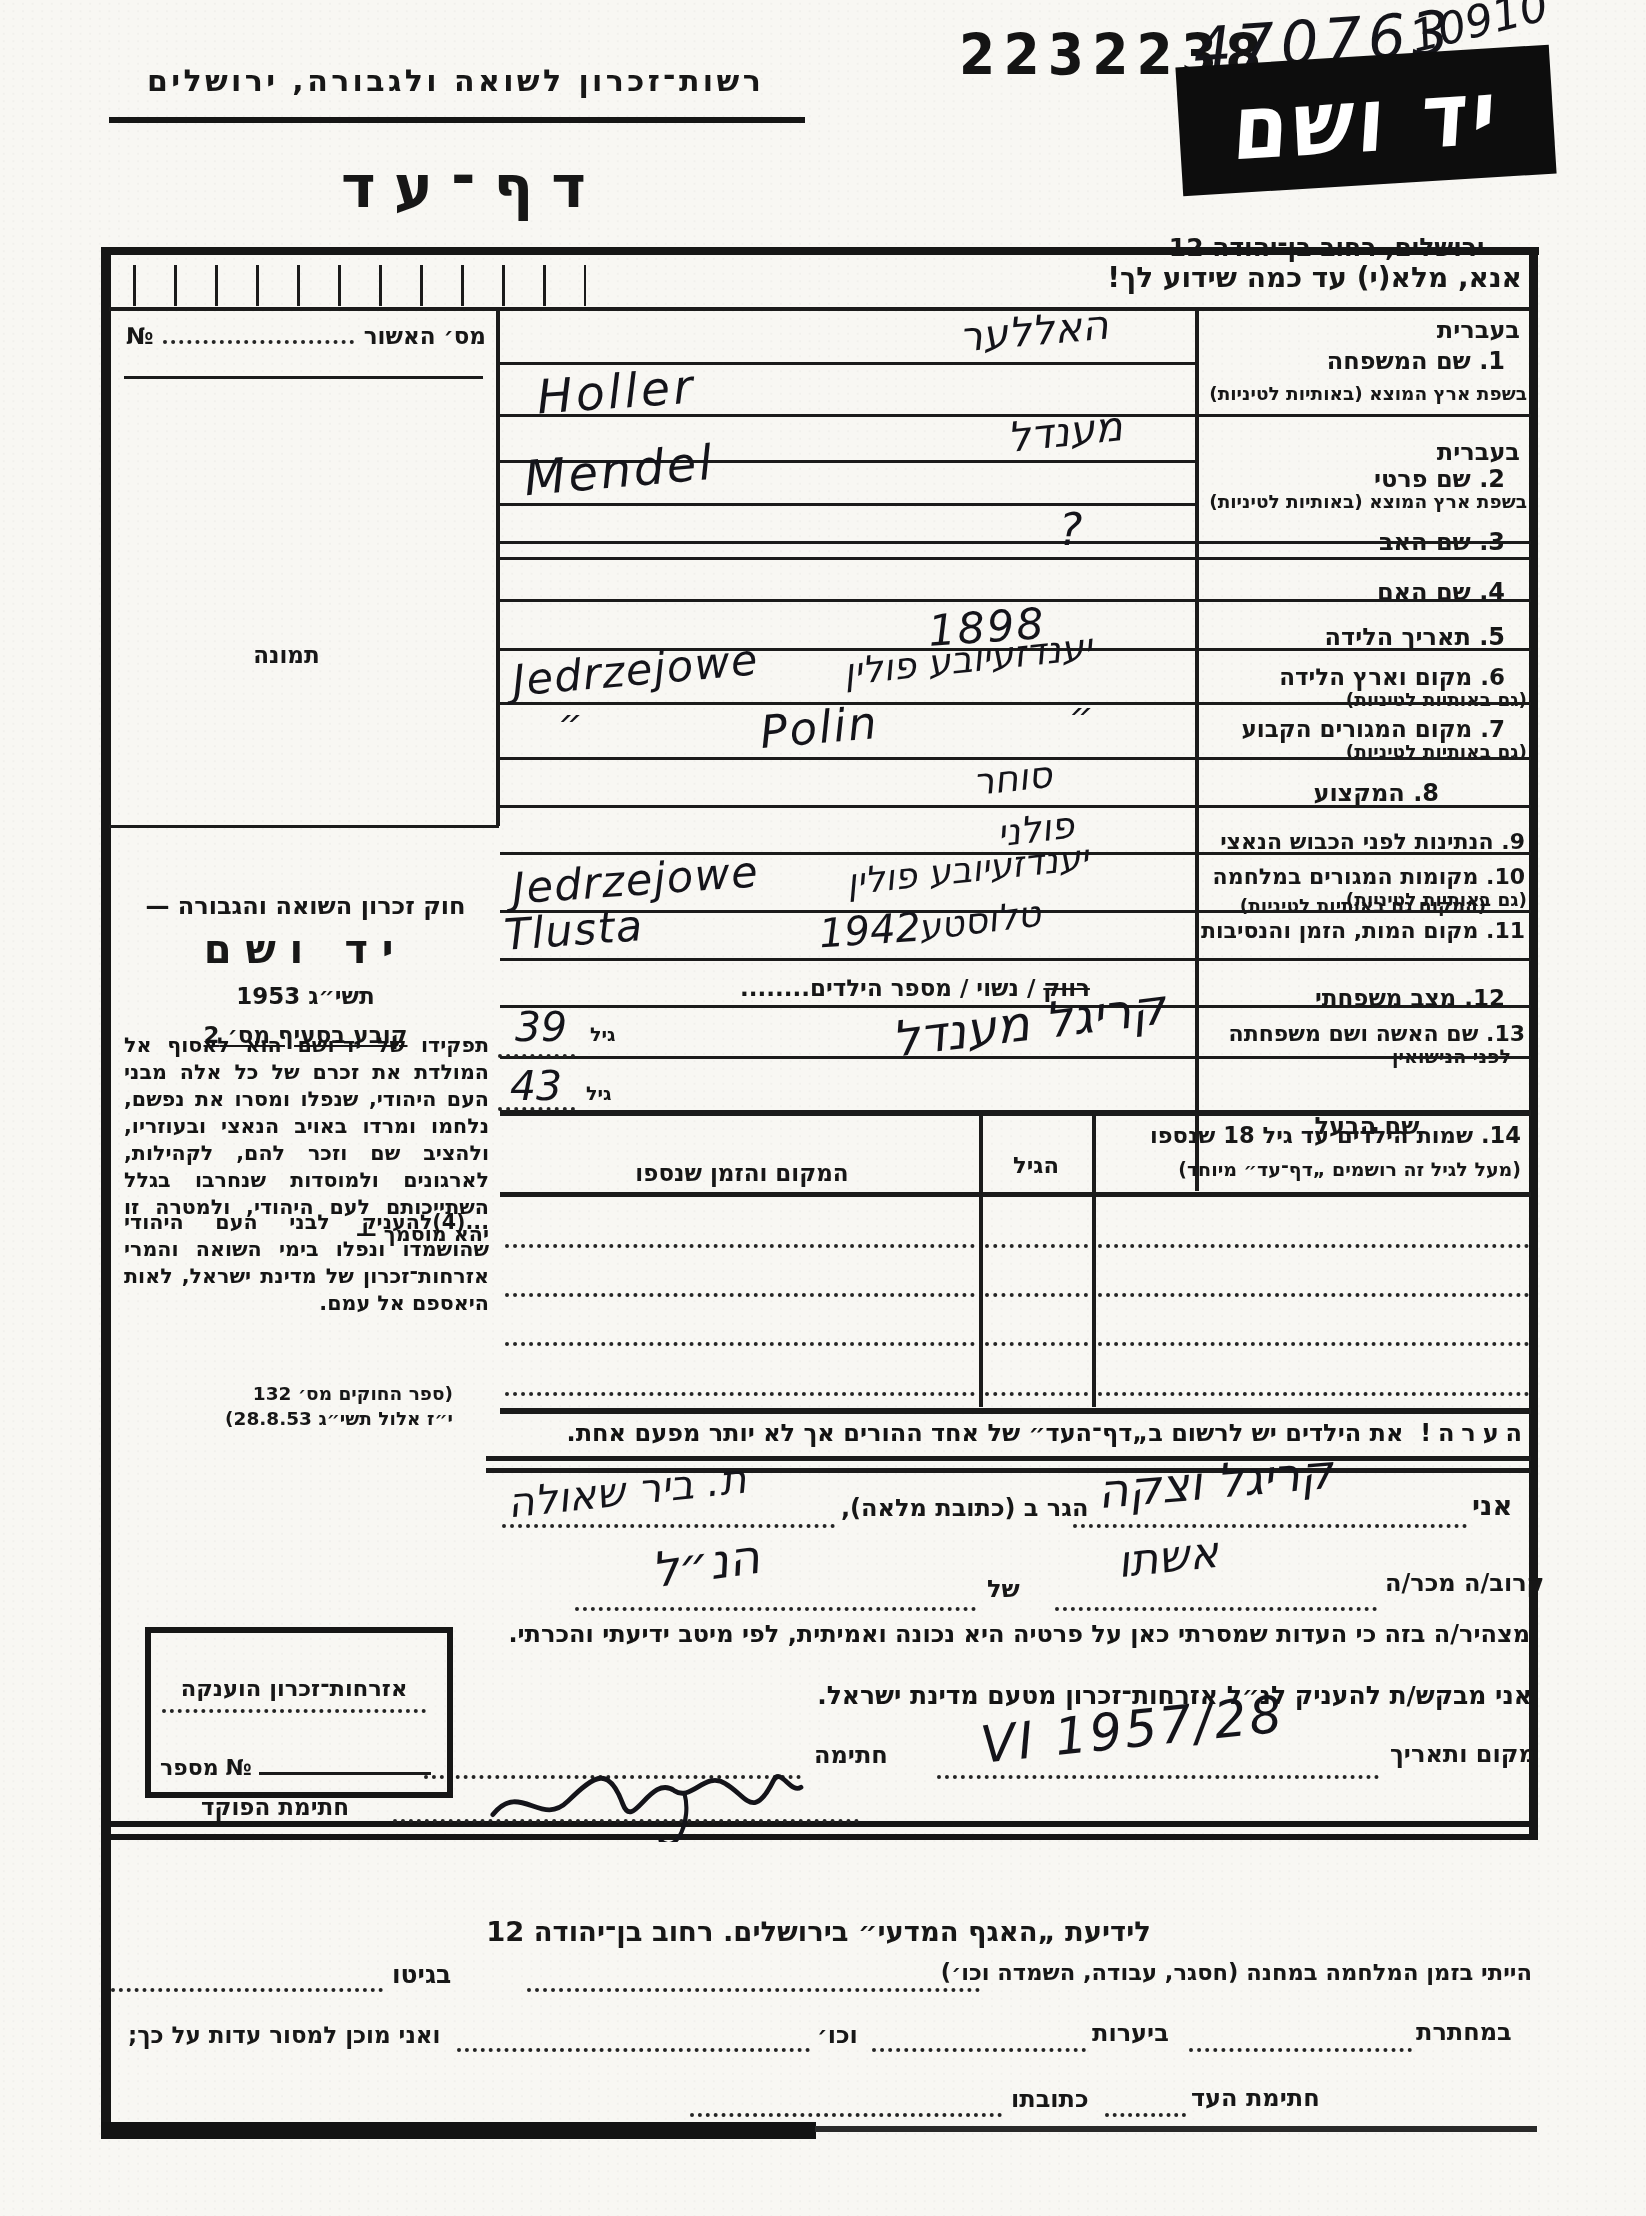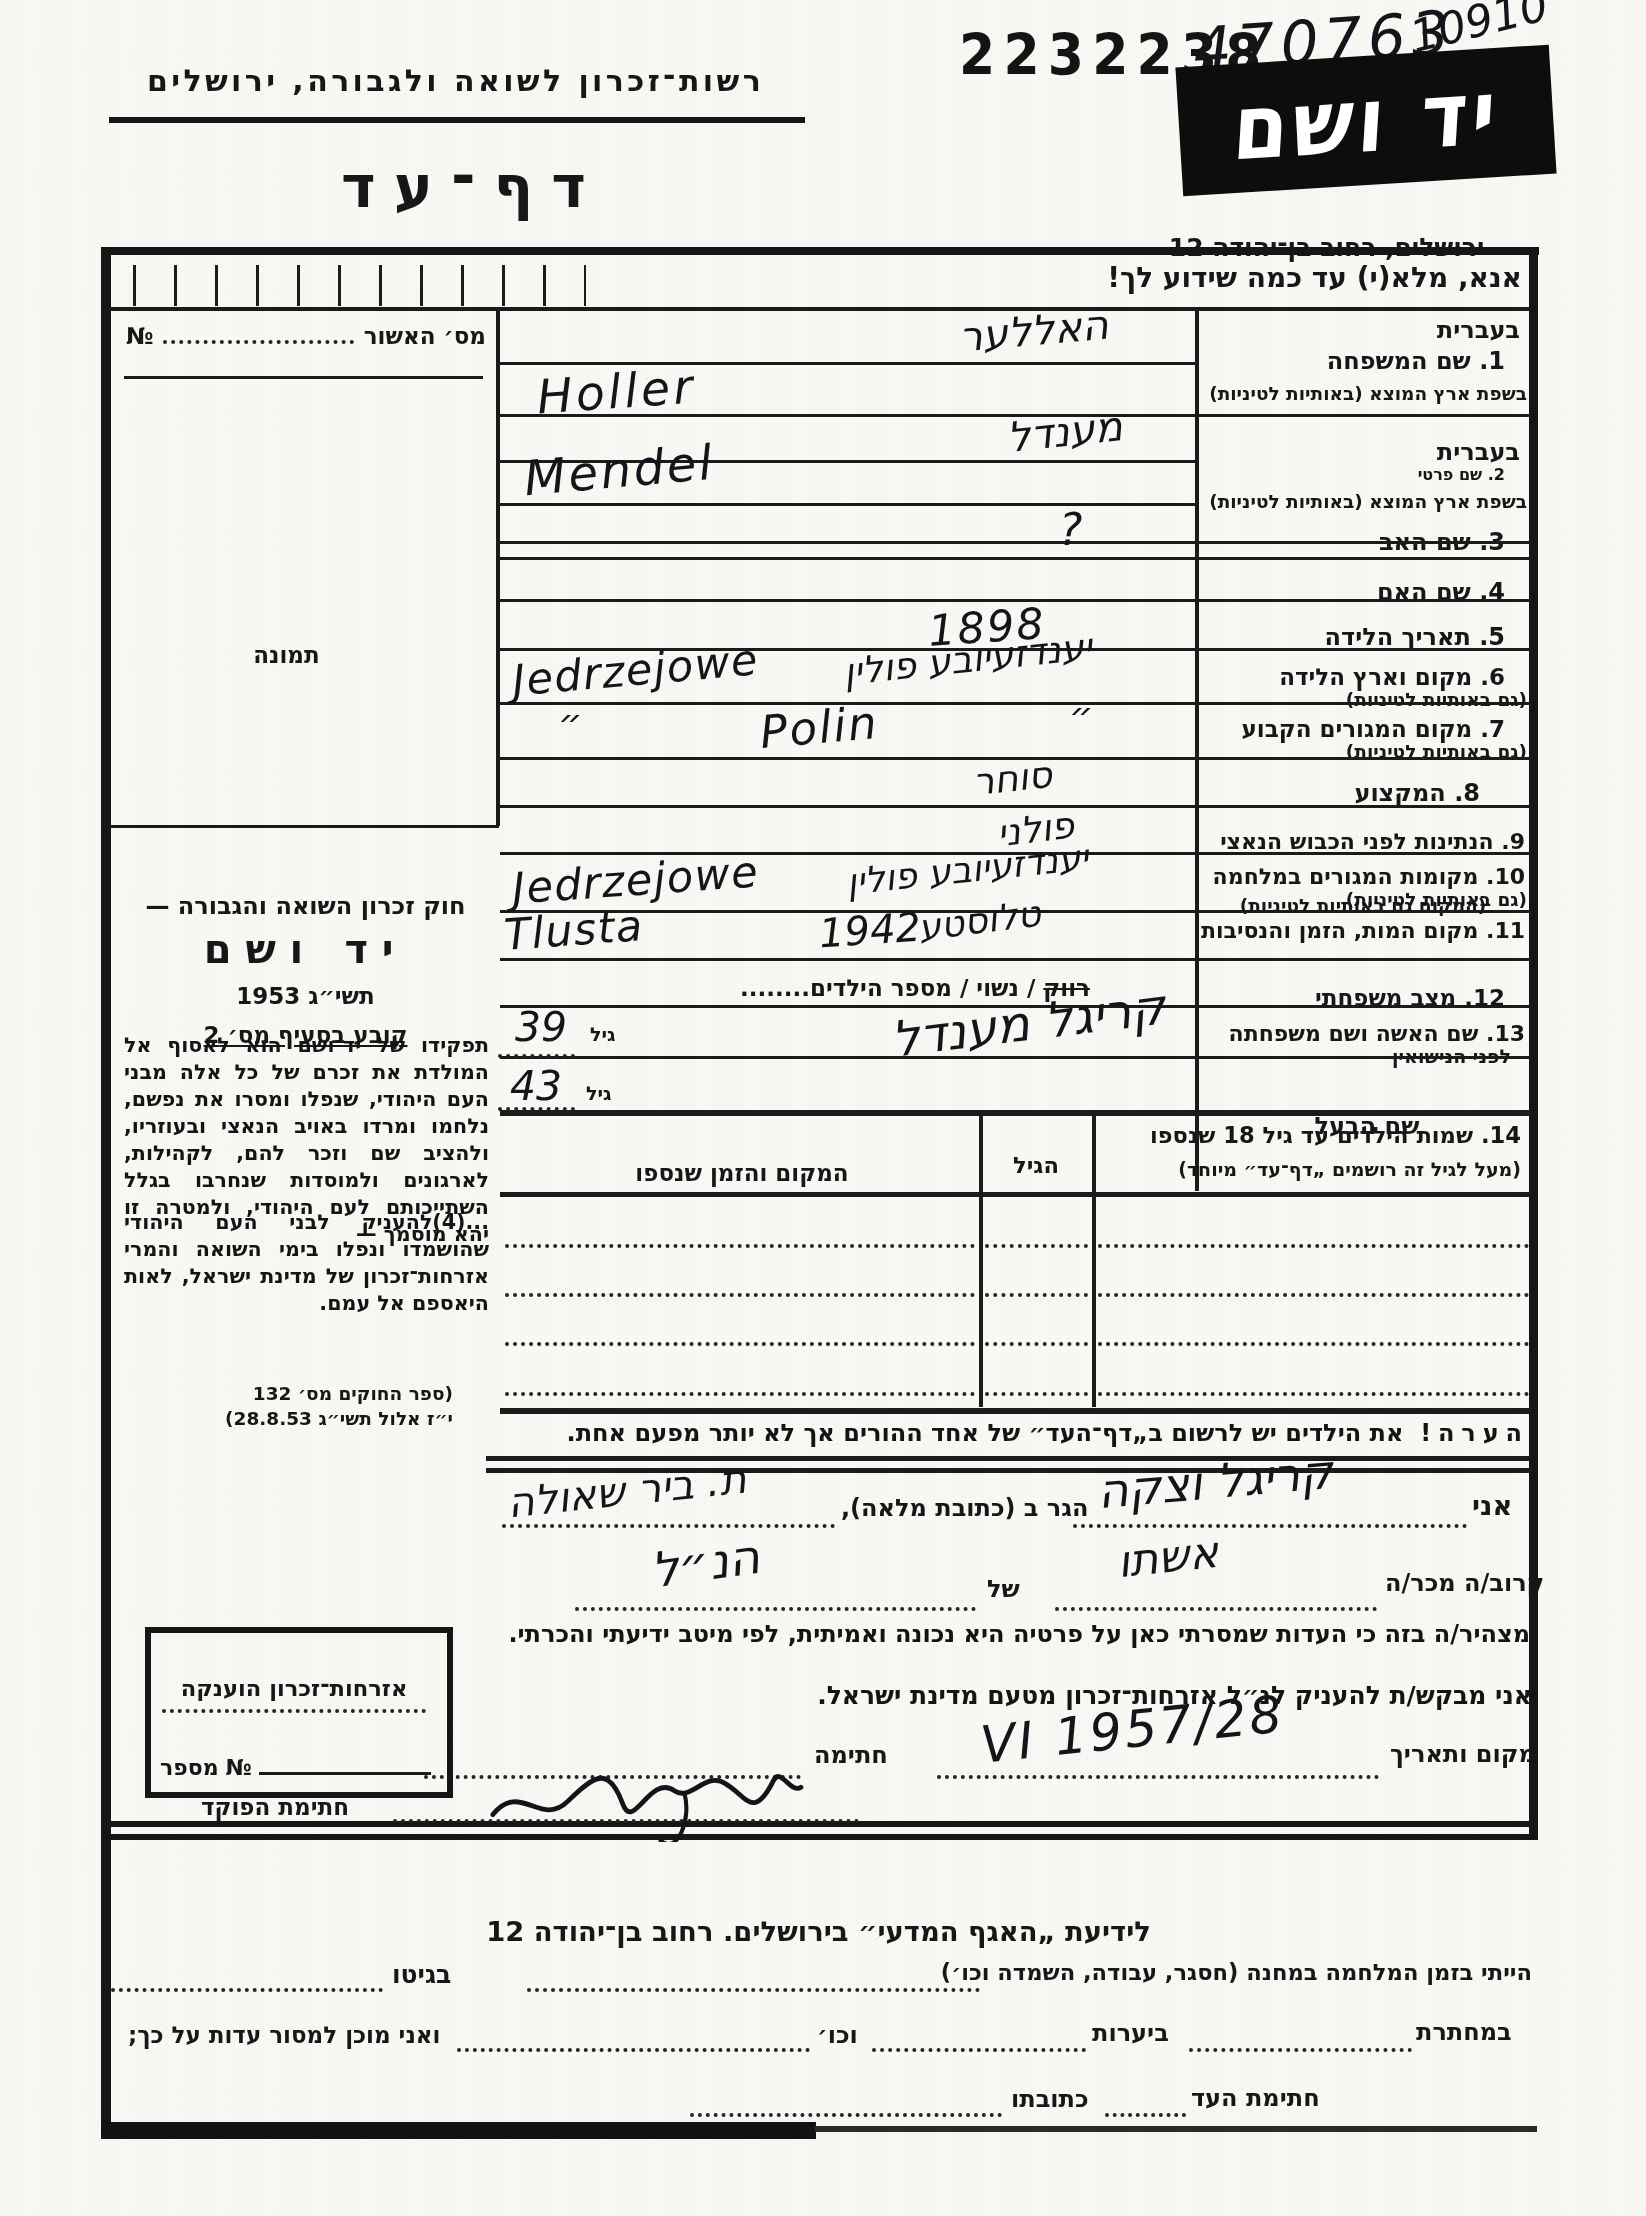--- a/index.html
+++ b/index.html
@@ -58,34 +58,34 @@
     <span class="lbl">№</span>
   </div>
   <div class="ln" style="left:125px;top:376px;width:359px;"></div>
   <div class="a lbl ctr" style="left:226px;top:612px;width:123px;font-size:23px;">תמונה</div>
 
   <div class="a lbl rt" style="left:1204px;top:316px;width:317px;font-size:24px;">בעברית</div>
   <div class="a lbl rt" style="left:1204px;top:347px;width:302px;font-size:24px;"><span>1.</span> <span>שם המשפחה</span></div>
   <div class="a lbl rt" style="left:1200px;top:383px;width:328px;font-size:18.5px;">בשפת ארץ המוצא (באותיות לטיניות)</div>
 
   <div class="a lbl rt" style="left:1204px;top:438px;width:317px;font-size:24px;">בעברית</div>
-  <div class="a lbl rt" style="left:1204px;top:465px;width:302px;font-size:16px;"><span>2.</span> <span>שם פרטי</span></div>
+  <div class="a lbl rt" style="left:1204px;top:465px;width:302px;font-size:24px;"><span>2.</span> <span>שם פרטי</span></div>
   <div class="a lbl rt" style="left:1200px;top:491px;width:328px;font-size:18.5px;">בשפת ארץ המוצא (באותיות לטיניות)</div>
 
   <div class="a lbl rt" style="left:1204px;top:528px;width:302px;font-size:24px;"><span>3.</span> <span>שם האב</span></div>
   <div class="a lbl rt" style="left:1204px;top:578px;width:302px;font-size:24px;"><span>4.</span> <span>שם האם</span></div>
   <div class="a lbl rt" style="left:1204px;top:623px;width:302px;font-size:24px;"><span>5.</span> <span>תאריך הלידה</span></div>
 
   <div class="a lbl rt" style="left:1204px;top:664px;width:302px;font-size:23px;"><span>6.</span> <span>מקום וארץ הלידה</span></div>
   <div class="a lbl rt" style="left:1200px;top:689px;width:328px;font-size:18.5px;">(גם באותיות לטיניות)</div>
 
   <div class="a lbl rt" style="left:1204px;top:716px;width:302px;font-size:23px;"><span>7.</span> <span>מקום המגורים הקבוע</span></div>
   <div class="a lbl rt" style="left:1200px;top:741px;width:328px;font-size:18.5px;">(גם באותיות לטיניות)</div>
 
-  <div class="a lbl rt" style="left:1179px;top:779px;width:302px;font-size:24px;"><span>8.</span> <span>המקצוע</span></div>
+  <div class="a lbl rt" style="left:1138px;top:779px;width:302px;font-size:24px;"><span>8.</span> <span>המקצוע</span></div>
   <div class="a lbl rt" style="left:1200px;top:829px;width:326px;font-size:22px;"><span>9.</span> <span>הנתינות לפני הכבוש הנאצי</span></div>
 
   <div class="a lbl rt" style="left:1200px;top:864px;width:326px;font-size:22px;"><span>10.</span> <span>מקומות המגורים במלחמה</span></div>
   <div class="a lbl rt" style="left:1200px;top:889px;width:328px;font-size:18.5px;">(גם באותיות לטיניות)</div>
 
   <div class="a lbl rt" style="left:1200px;top:918px;width:326px;font-size:22px;"><span>11.</span> <span>מקום המות, הזמן והנסיבות</span></div>
   <div class="a lbl rt" style="left:1200px;top:895px;width:328px;font-size:18.5px;text-align:center;">(המקום גם באותיות לטיניות)</div>
 
   <div class="a lbl rt" style="left:1204px;top:985px;width:302px;font-size:23px;"><span>12.</span> <span>מצב משפחתי</span></div>
 

